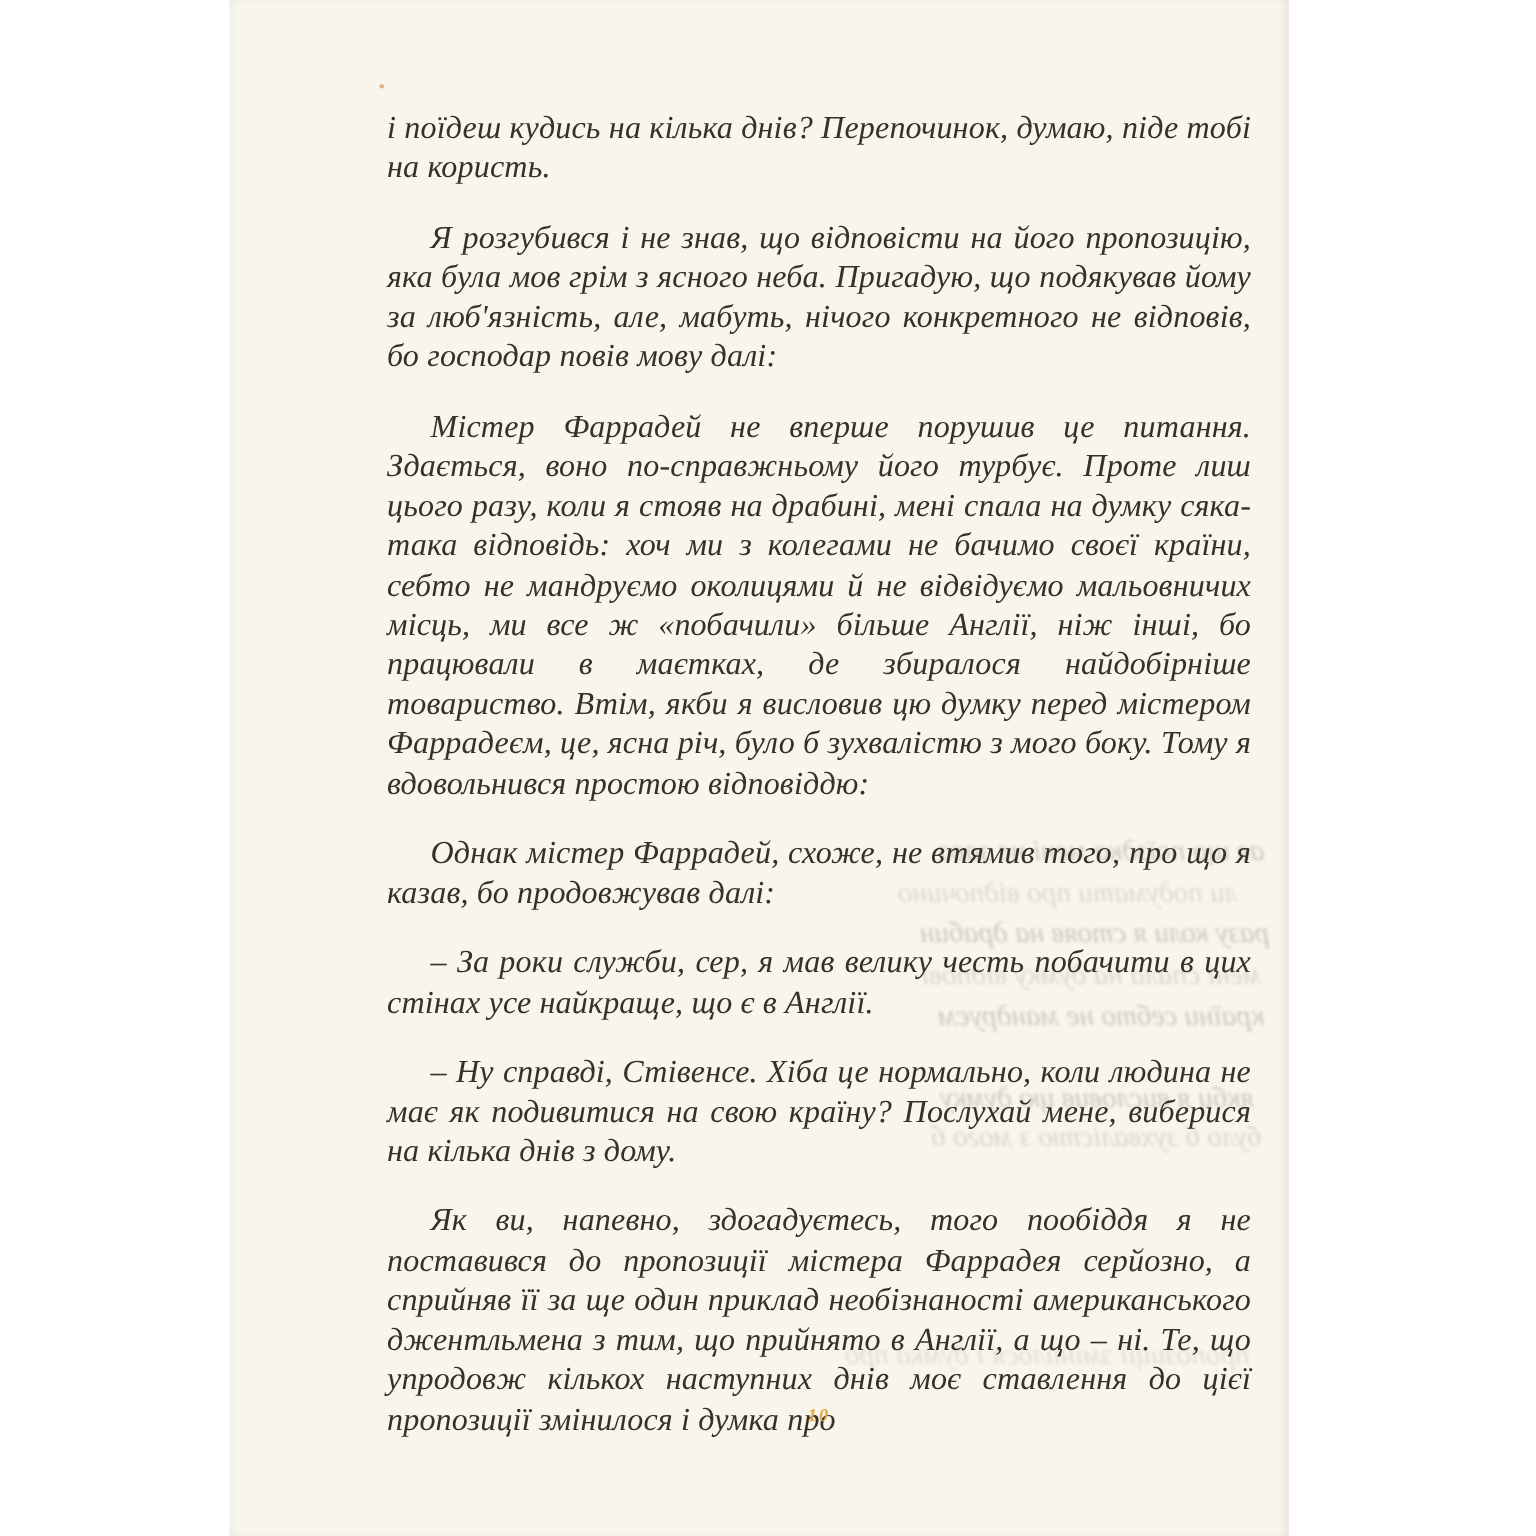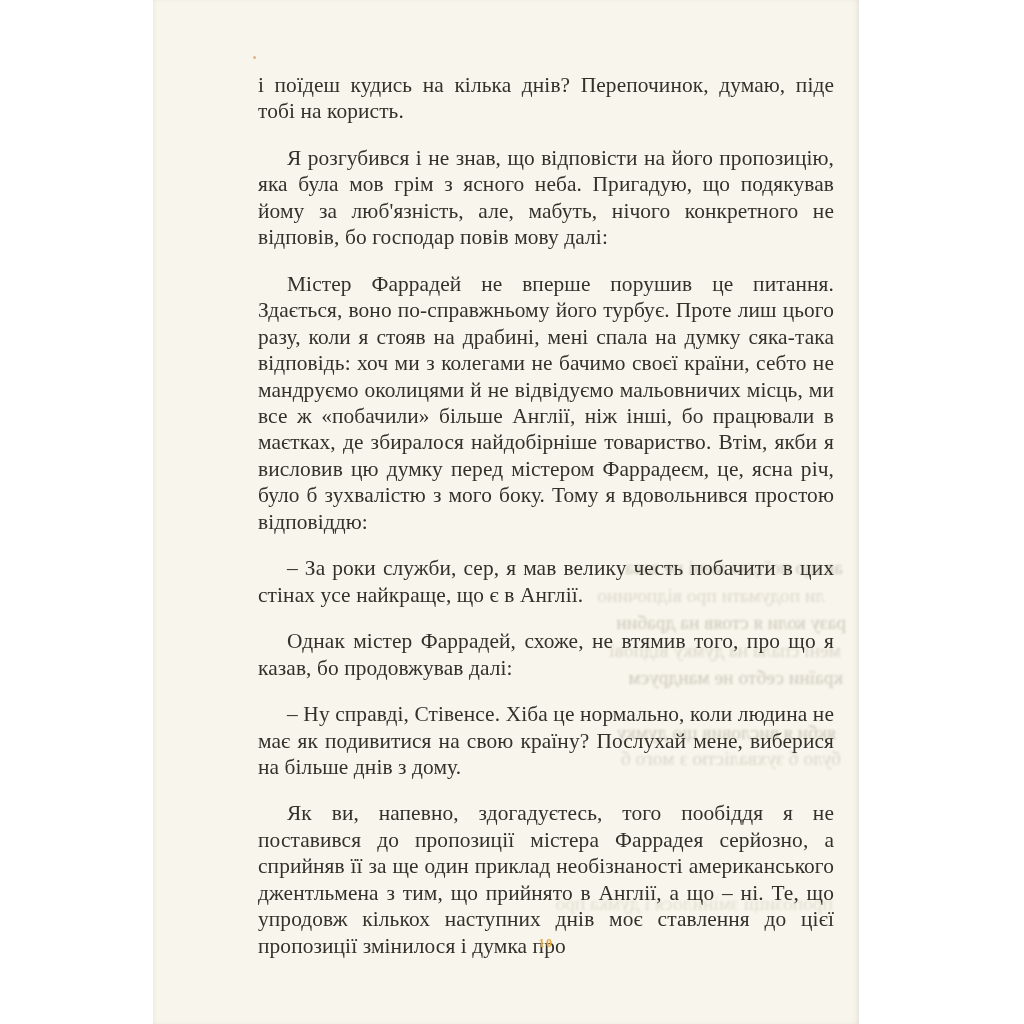--- a/index.html
+++ b/index.html
@@ -11,20 +11,21 @@
     background: #ffffff;
     font-family: "Liberation Serif", "DejaVu Serif", serif;
   }
 
   
   .scan-bg {
     position: relative;
     width: 1024px;
     height: 1016px;
     background: #ffffff;
+    font-style: italic;
   }
 
   
   .paper {
     position: absolute;
     left: 153px;
     top: 0;
     width: 706px;
     height: 1024px;
     background: var(--paper, #f8f5ec);
@@ -108,23 +109,23 @@
     <span class="bleed bt3">мені спала на думку відпові</span>
     <span class="bleed bt4">країни себто не мандруєм</span>
     <span class="bleed bt5">якби я висловив цю думку</span>
     <span class="bleed bt6">було б зухвалістю з мого б</span>
     <span class="bleed bt7">пропозиції змінилося і думка про</span>
 
     <main class="text-block">
       <p class="no-indent">і поїдеш кудись на кілька днів? Перепочинок, думаю, піде тобі на користь.</p>
       <p class="indent">Я розгубився і не знав, що відповісти на його пропозицію, яка була мов грім з ясного неба. Пригадую, що подякував йому за люб'язність, але, мабуть, нічого конкретного не відповів, бо господар повів мову далі:</p>
       <p class="indent">Містер Фаррадей не вперше порушив це питання. Здається, воно по-справжньому його турбує. Проте лиш цього разу, коли я стояв на драбині, мені спала на думку сяка-така відповідь: хоч ми з колегами не бачимо своєї країни, себто не мандруємо околицями й не відвідуємо мальовничих місць, ми все ж «побачили» більше Англії, ніж інші, бо працювали в маєтках, де збиралося найдобірніше товариство. Втім, якби я висловив цю думку перед містером Фаррадеєм, це, ясна річ, було б зухвалістю з мого боку. Тому я вдовольнився простою відповіддю:</p>
+      <p class="indent">Однак містер Фаррадей, схоже, не втямив того, про що я казав, бо продовжував далі:</p>
       <p class="indent">– За роки служби, сер, я мав велику честь побачити в цих стінах усе найкраще, що є в Англії.</p>
-      <p class="indent">Однак містер Фаррадей, схоже, не втямив того, про що я казав, бо продовжував далі:</p>
-      <p class="indent">– Ну справді, Стівенсе. Хіба це нормально, коли людина не має як подивитися на свою країну? Послухай мене, виберися на більше днів з дому.</p>
+      <p class="indent">– Ну справді, Стівенсе. Хіба це нормально, коли людина не має як подивитися на свою країну? Послухай мене, виберися на кілька днів з дому.</p>
       <p class="indent">Як ви, напевно, здогадуєтесь, того пообіддя я не поставився до пропозиції містера Фаррадея серйозно, а сприйняв її за ще один приклад необізнаності американського джентльмена з тим, що прийнято в Англії, а що – ні. Те, що упродовж кількох наступних днів моє ставлення до цієї пропозиції змінилося і думка про</p>
     </main>
 
     <div class="folio">10</div>
 
     <div class="speck"></div>
   </div>
 </div>
 
 </body></html>

